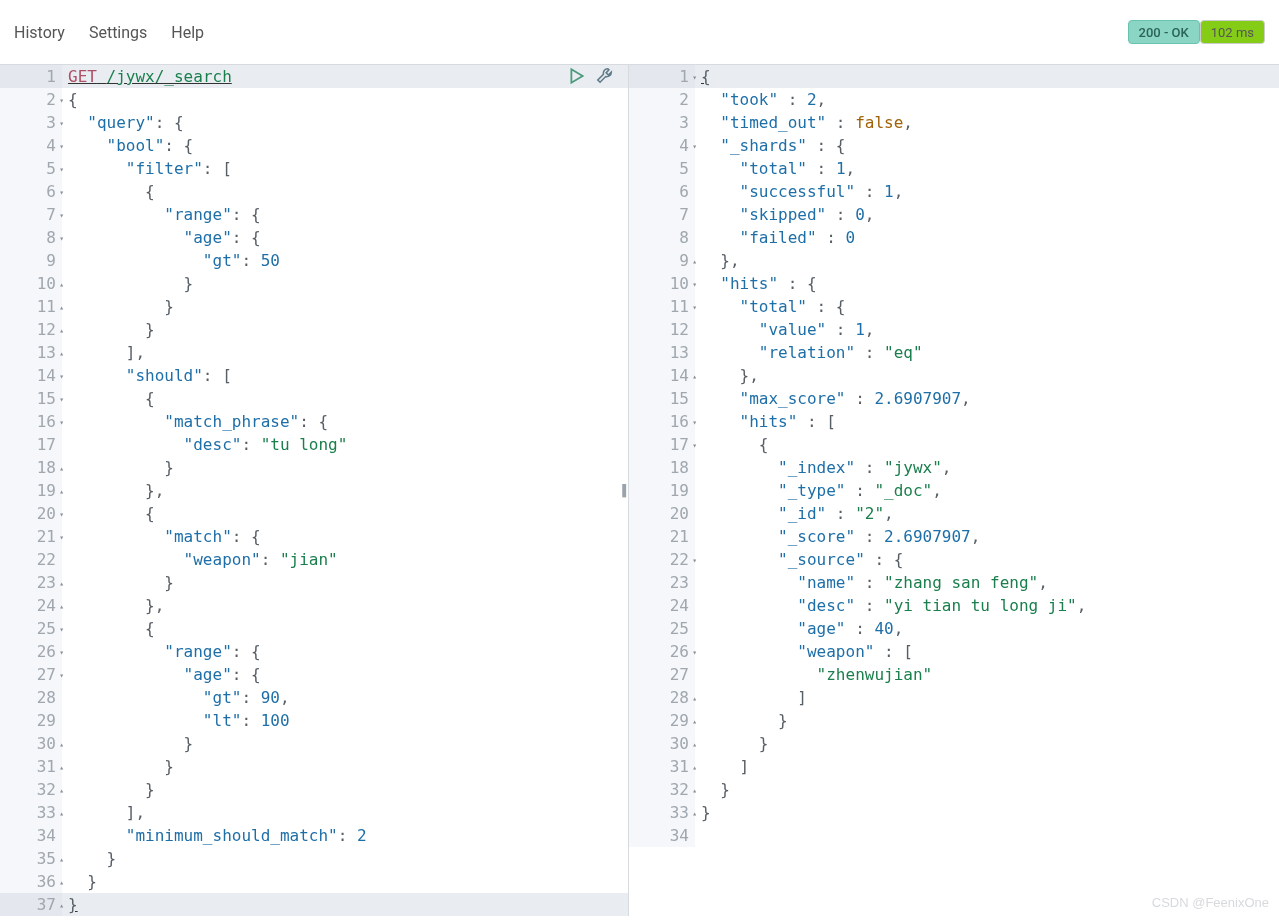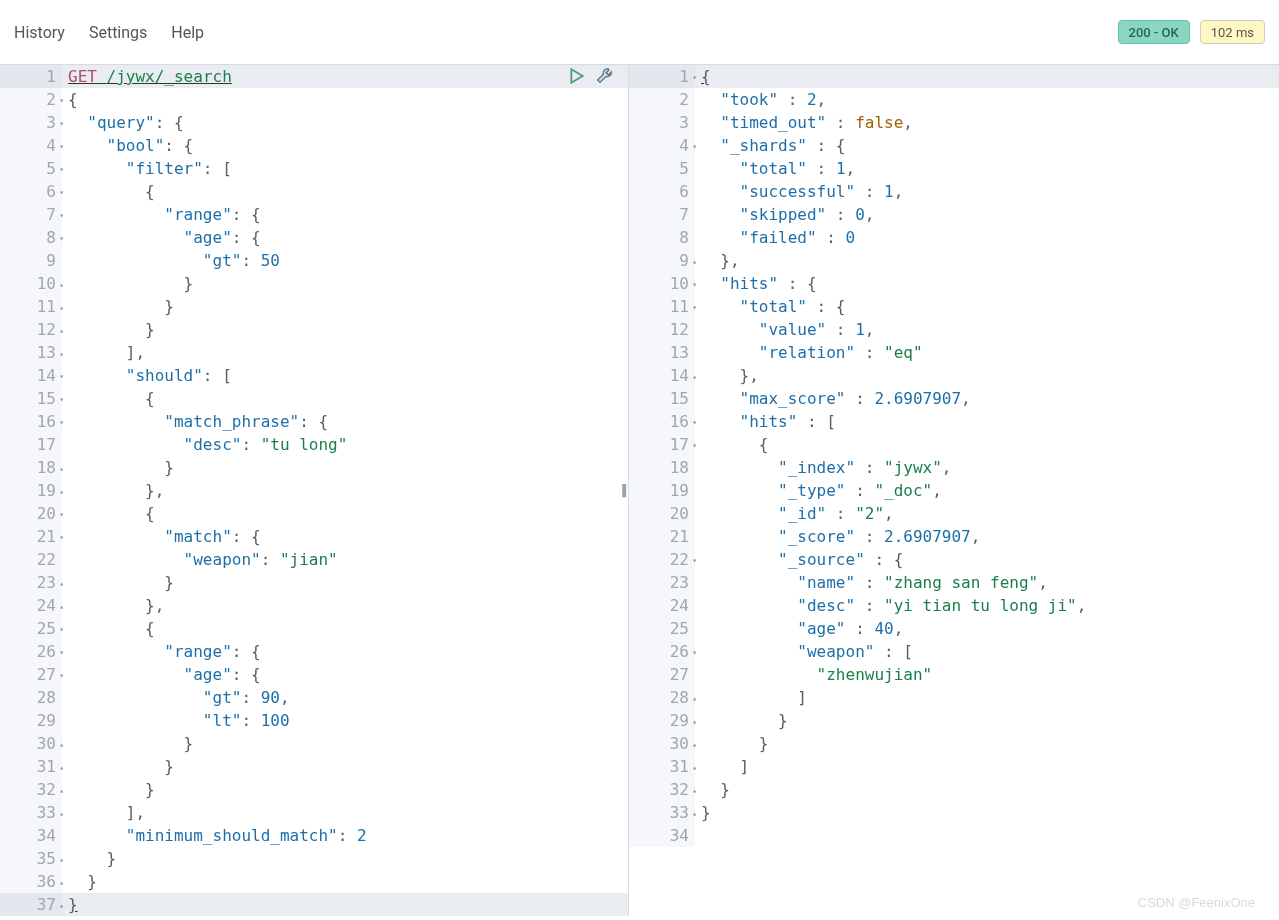--- a/index.html
+++ b/index.html
@@ -15,28 +15,28 @@
   .toolbar {
     height:64px;
     display:flex;
     align-items:center;
     padding:0 14px;
     font-size:16px;
     color:#555;
     position:relative;
   }
   .toolbar .menu-item { margin-right:24px; cursor:pointer; }
-  .toolbar .right { margin-left:auto; display:flex; align-items:center; gap:10px; }
+  .toolbar .right { margin-left:auto; display:flex; align-items:center; }
   .badge {
     display:inline-flex; align-items:center; justify-content:center;
     height:24px; padding:0 10px; border-radius:4px;
     font-size:13px; border:1px solid #ccc;
   }
   .badge-ok { background:#8bd5c4; border-color:#66c3ae; color:#2a6456; font-weight:500; }
-  .badge-time { background:#fef9c3; color:#555; }
+  .badge-time { background:#84cc16; color:#555; }
 
   
   .split {
     display:flex;
     border-top:1px solid #d7dbe0;
     position:relative;
   }
   .pane {
     position:relative;
     overflow:hidden;
@@ -89,21 +89,21 @@
   .tk-str     { color:#1a7f4c; }
   .tk-key     { color:#1e6fa8; }
   .tk-field   { color:#1e6fa8; }
   .tk-num     { color:#1e6fa8; }
   .tk-bool    { color:#a16207; }
   .tk-punc    { color:#565e66; }
 
   
   .watermark {
     position:absolute;
-    right:24px;
+    right:10px;
     bottom:6px;
     font-size:13px;
     color:#d7dadd;
     font-family: -apple-system, BlinkMacSystemFont, sans-serif;
   }
 </style>
 </head>
 <body>
 
 <div class="toolbar">

